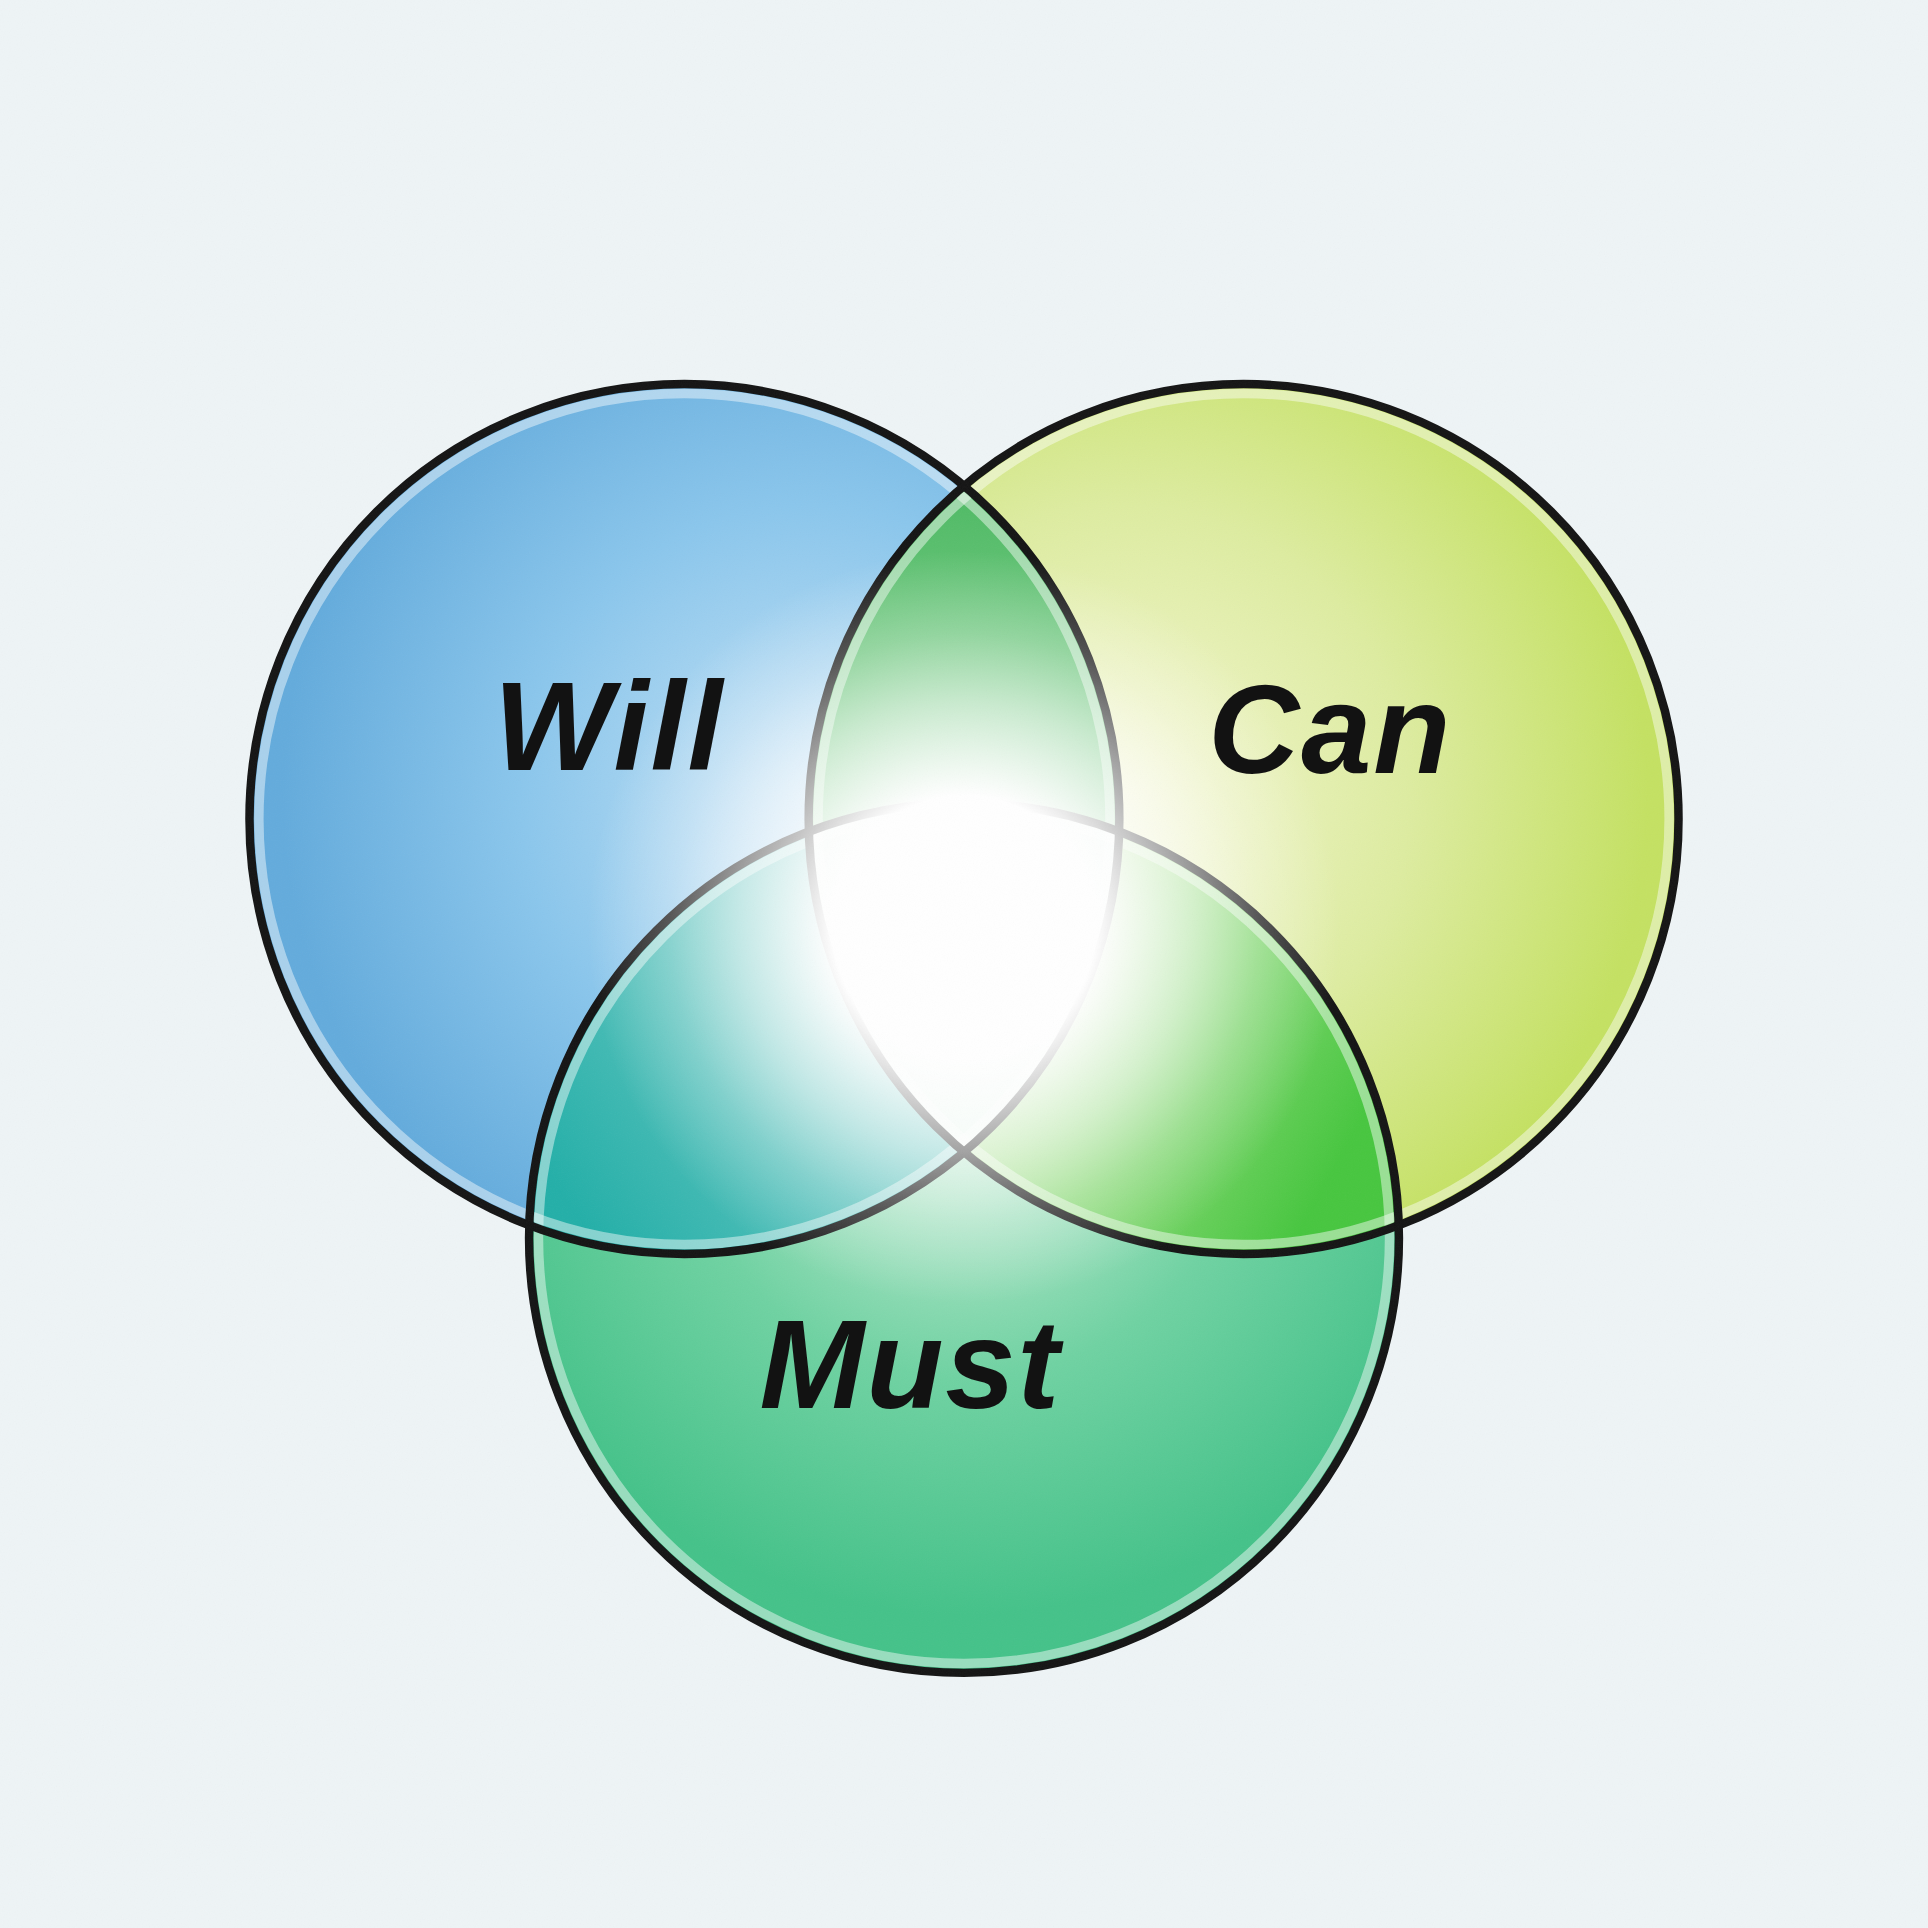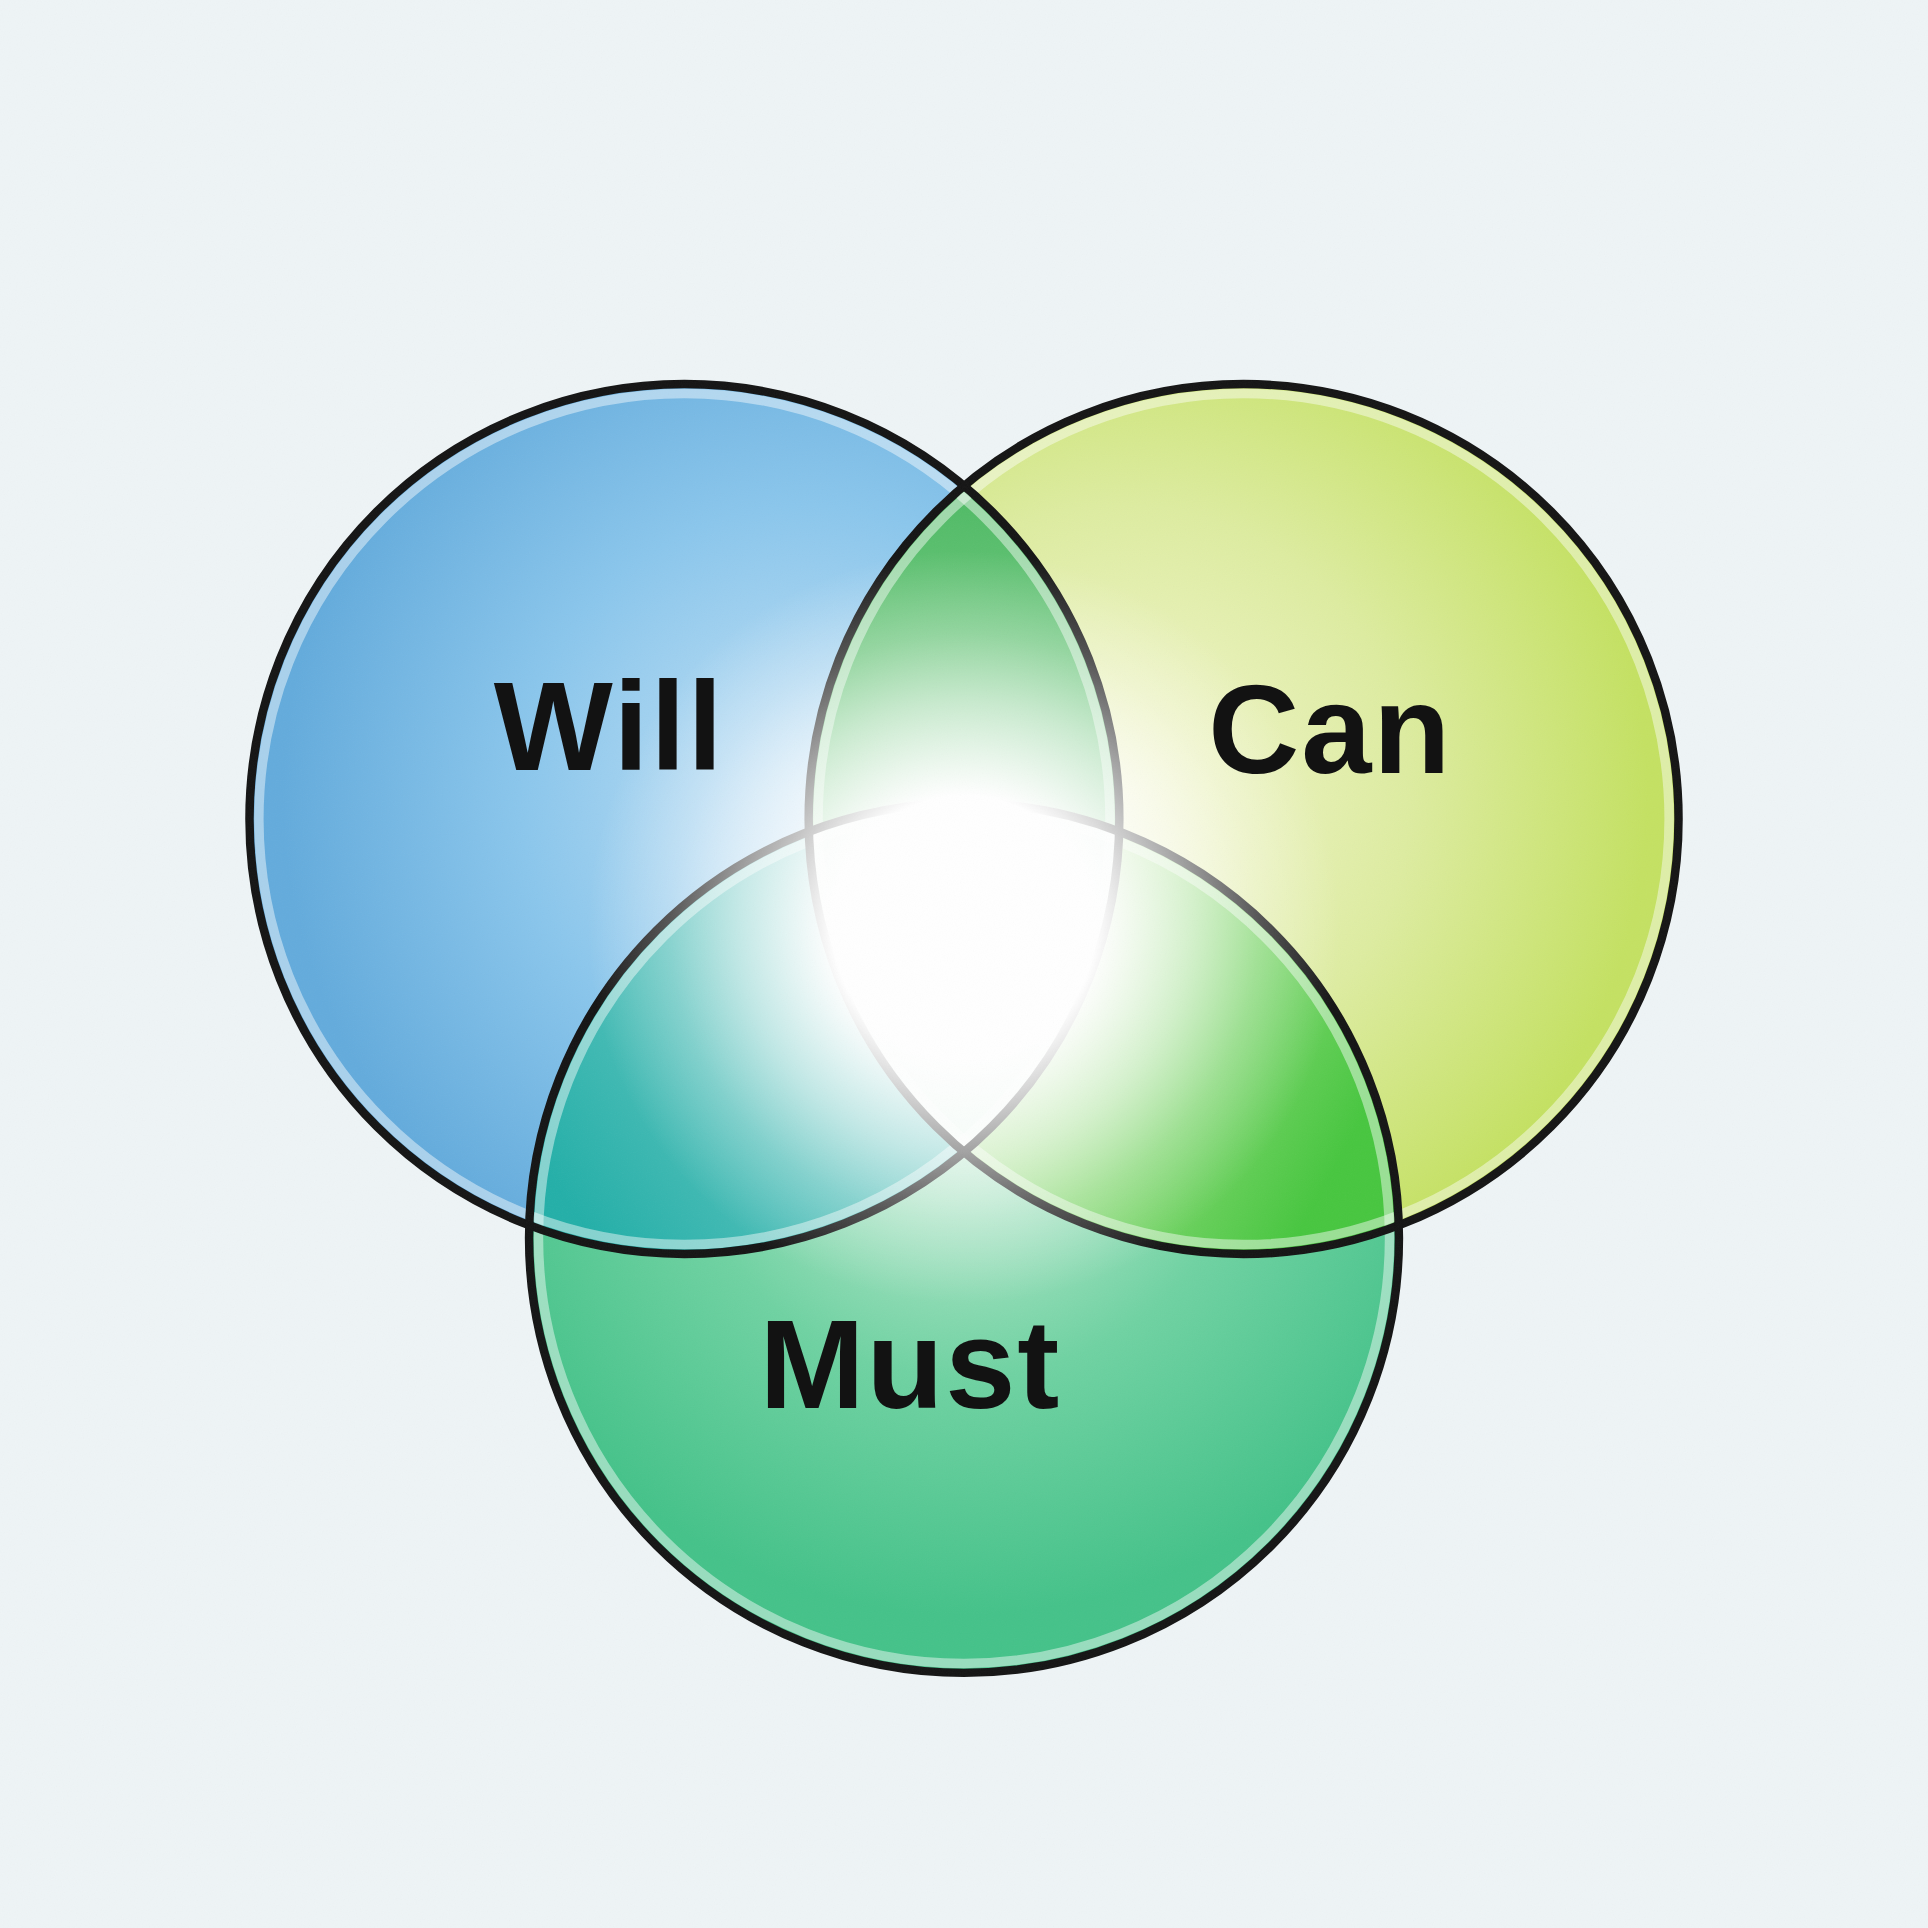--- a/index.html
+++ b/index.html
@@ -12,20 +12,21 @@
   }
   body {
     display: grid;
     place-items: center;
     min-height: 100vh;
     font-family: "Liberation Sans", "DejaVu Sans", sans-serif;
   }
   .stage {
     width: 100vmin;
     height: 100vmin;
+    font-style: italic;
   }
   svg { display: block; width: 100%; height: 100%; }
   .set-label {
     font-family: "Liberation Sans", "DejaVu Sans", sans-serif;
     font-weight: bold;
     font-size: 134px;
     letter-spacing: 2px;
     fill: #121212;
     text-anchor: middle;
   }

